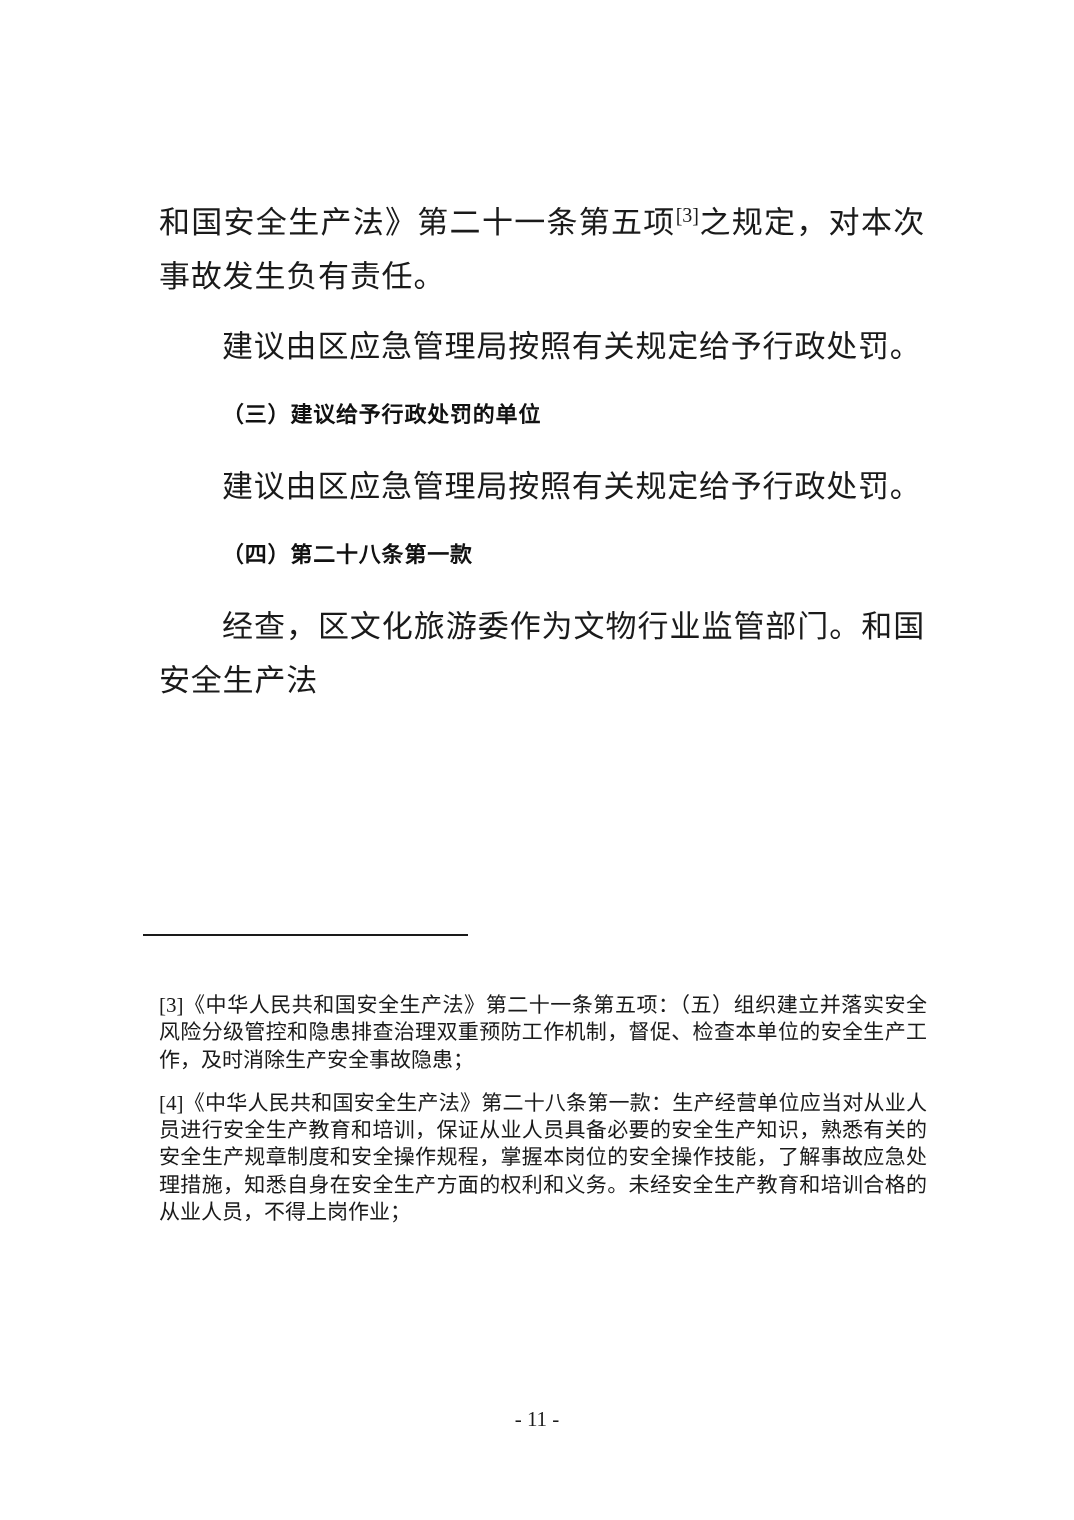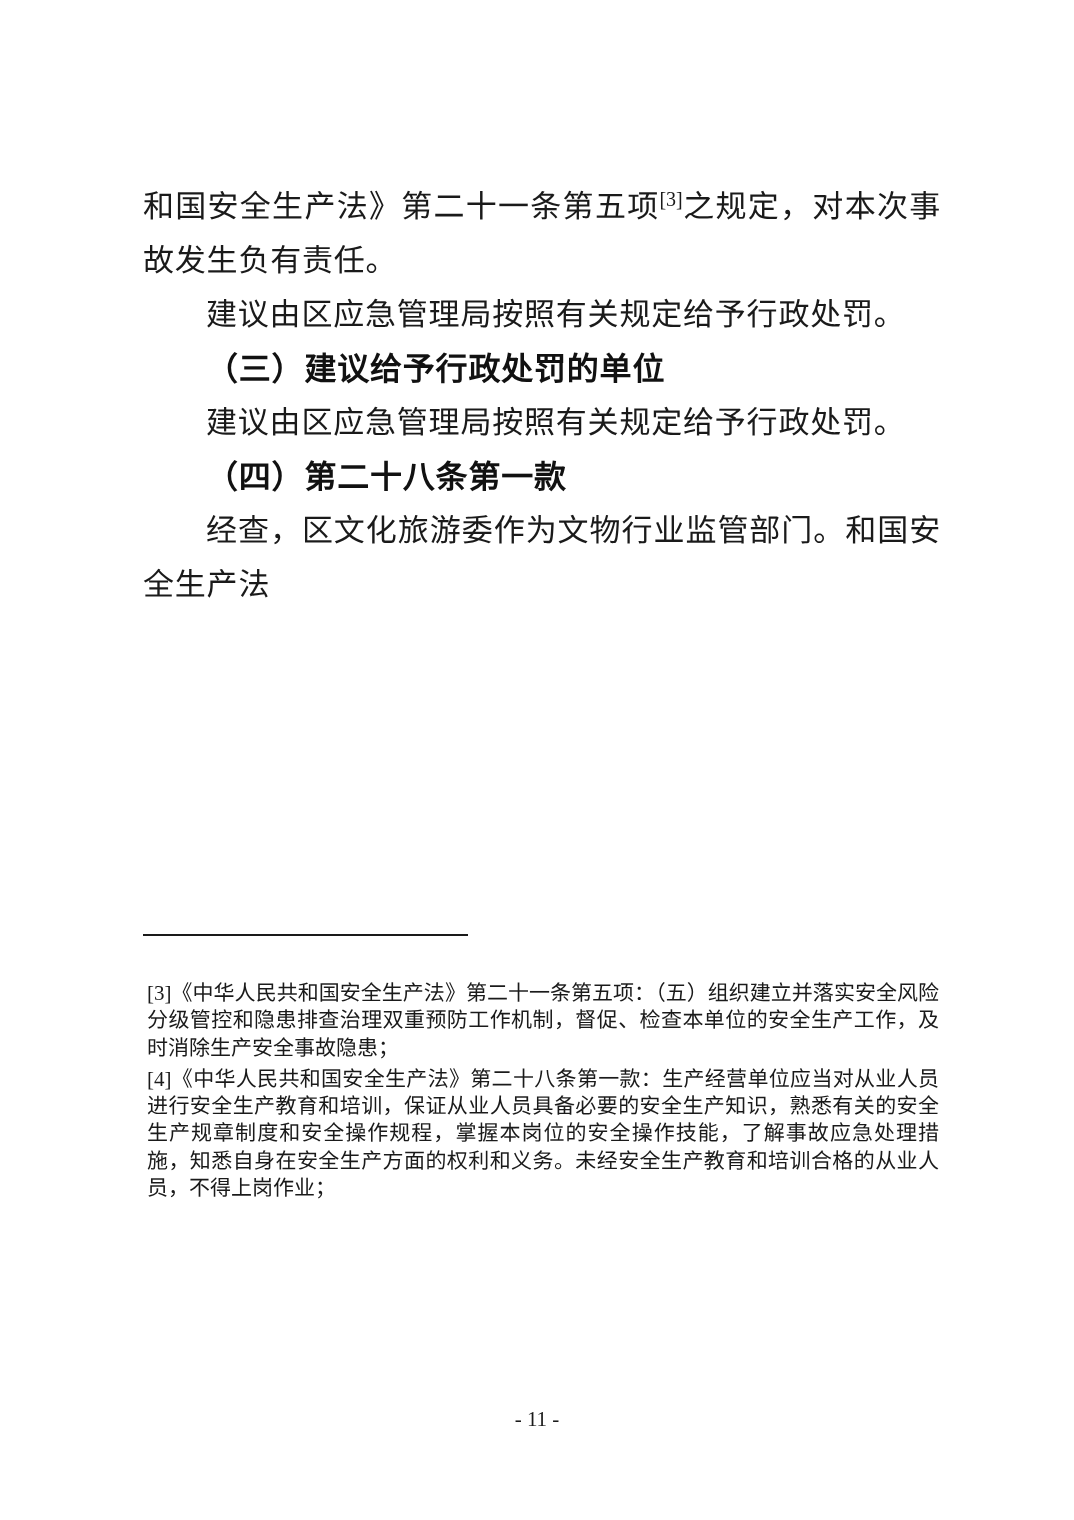--- a/index.html
+++ b/index.html
@@ -21,30 +21,30 @@
     top: 180px;
     width: 798px;
     font-family: "Liberation Serif", "DejaVu Serif", serif;
     font-size: 31px;
     line-height: 54px;
     letter-spacing: 0.8px;
     text-align: justify;
     color: #1a1a1a;
   }
   .body-text p, .body-text h3 {
-    margin: 0;
+    margin: 16px;
     padding: 0;
   }
   .para-indent {
     text-indent: 63px;
   }
   .section-heading {
-    font-family: Liberation Sans, sans-serif;
+    font-family: Liberation Mono, monospace;
     font-weight: 700;
-    font-size: 32px;
+    font-size: 22px;
     line-height: 54px;
     text-indent: 63px;
     letter-spacing: 0.8px;
     color: #111111;
   }
   .sup-ref {
     font-size: 20px;
     line-height: 0;
     vertical-align: super;
     letter-spacing: 0;
@@ -62,21 +62,21 @@
     left: 143px;
     top: 976px;
     width: 800px;
     font-family: "Liberation Serif", "DejaVu Serif", serif;
     font-size: 21px;
     line-height: 27.3px;
     text-align: justify;
     color: #1a1a1a;
   }
   .footnotes p {
-    margin: 4px;
+    margin: 16px;
     padding: 0;
   }
   .page-number {
     position: absolute;
     left: 0;
     top: 1406px;
     width: 100%;
     text-align: center;
     font-family: "Liberation Serif", "DejaVu Serif", serif;
     font-size: 21px;

